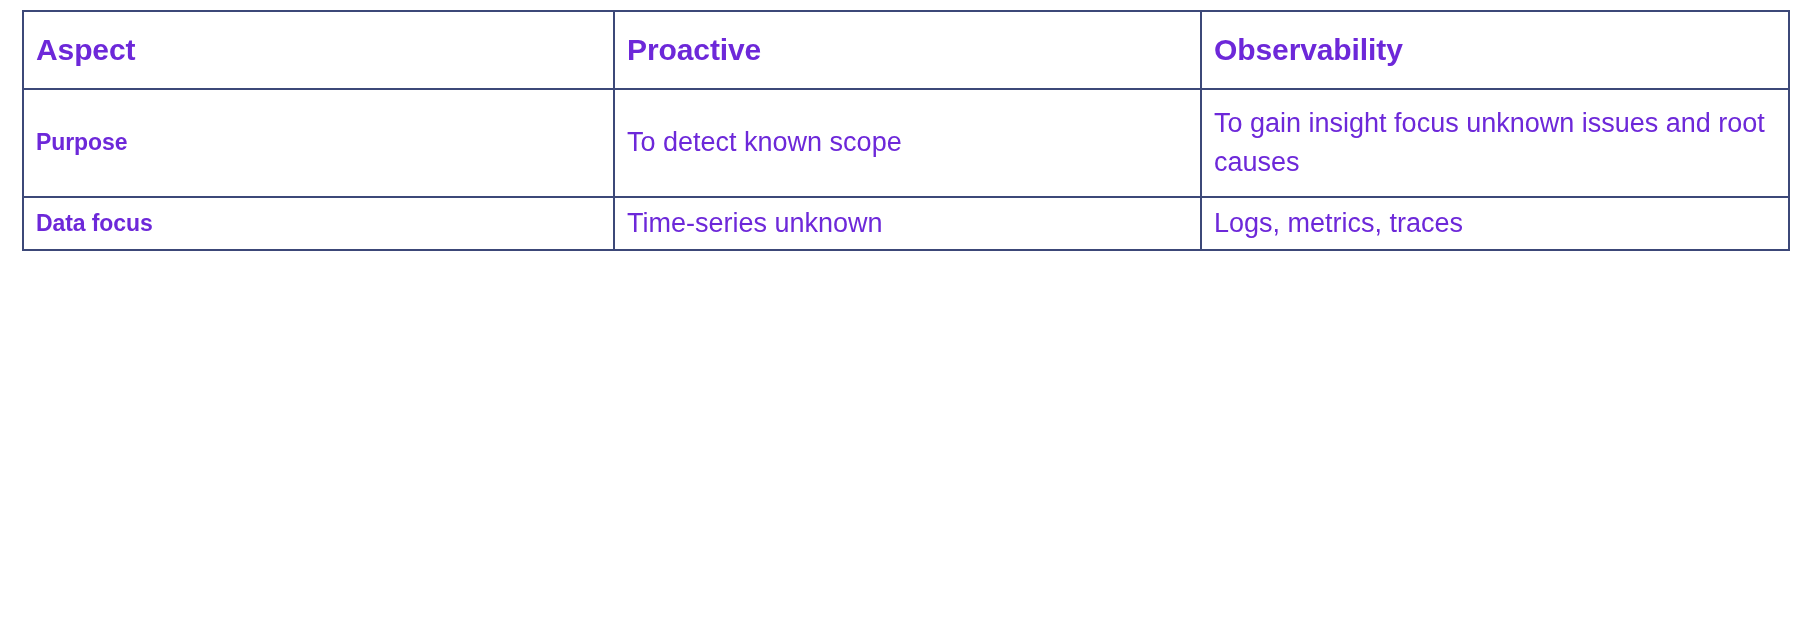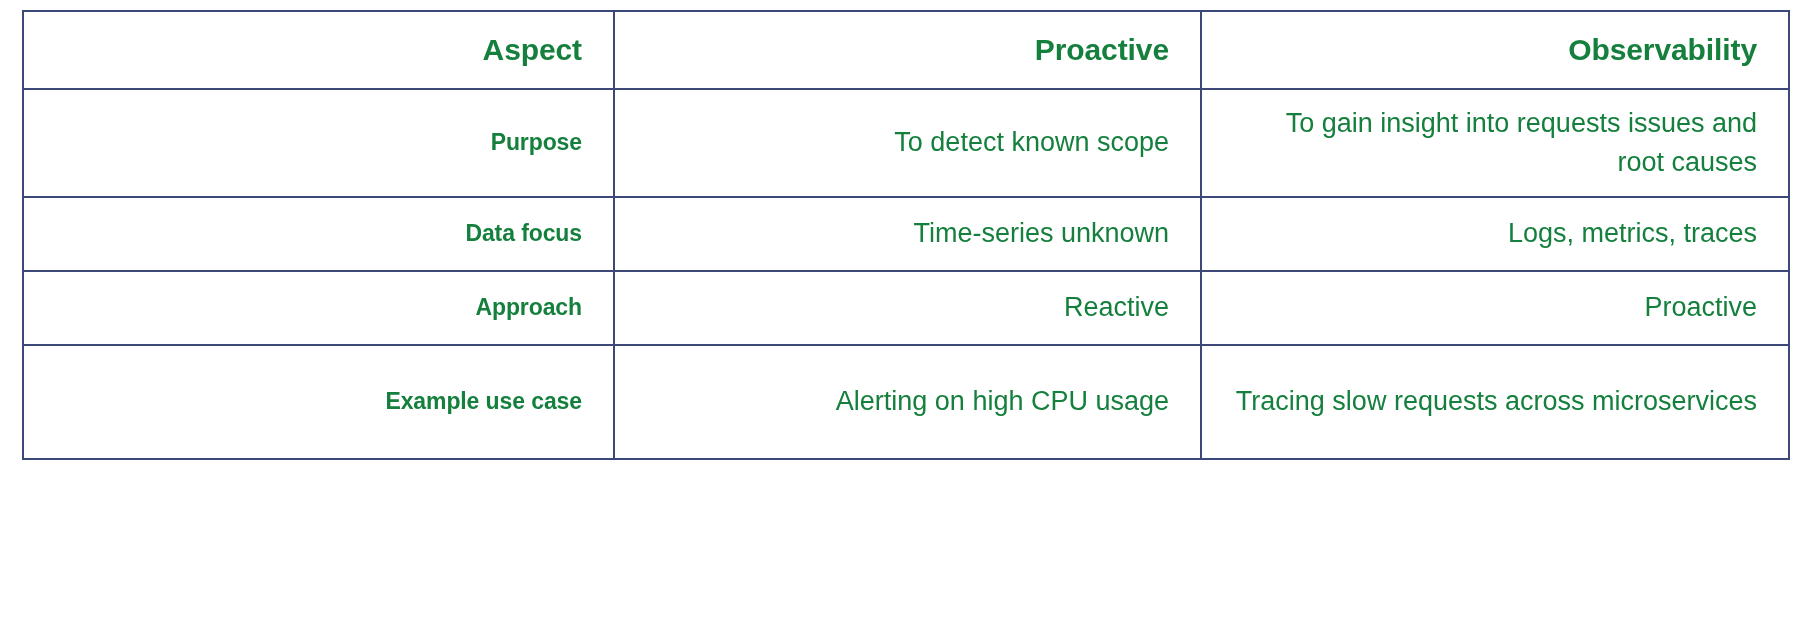--- a/index.html
+++ b/index.html
@@ -41,23 +41,23 @@
   }
 
   table.compare col.c-aspect { width: 591px; }
   table.compare col.c-monitoring { width: 587px; }
   table.compare col.c-observability { width: 588px; }
 
   table.compare th,
   table.compare td {
     border: 2px solid #3c4878;
     vertical-align: middle;
-    text-align: right;
-    padding: 0 31px;
-    color: #15803d;
+    text-align: left;
+    padding: 0 12px;
+    color: #6d28d9;
     box-sizing: border-box;
   }
 
   table.compare thead th {
     height: 78px;
     font-size: 30px;
     font-weight: 700;
     letter-spacing: -0.1px;
     line-height: 1.25;
   }
@@ -72,21 +72,21 @@
   table.compare tbody td.value-cell {
     font-size: 27px;
     font-weight: 400;
     line-height: 1.45;
   }
 
   tr.row-tall th,
   tr.row-tall td { height: 108px; }
 
   tr.row-short th,
-  tr.row-short td { height: 74px; }
+  tr.row-short td { height: 53px; }
 
   tr.row-last th,
   tr.row-last td { height: 114px; }
 </style>
 </head>
 <body>
 
 <div class="page">
   <div class="table-wrap">
     <table class="compare">
@@ -99,33 +99,23 @@
         <tr>
           <th scope="col">Aspect</th>
           <th scope="col">Proactive</th>
           <th scope="col">Observability</th>
         </tr>
       </thead>
       <tbody>
         <tr class="row-tall">
           <th scope="row" class="aspect-cell">Purpose</th>
           <td class="value-cell">To detect known scope</td>
-          <td class="value-cell">To gain insight into requests issues and root causes</td>
+          <td class="value-cell">To gain insight focus unknown issues and root causes</td>
         </tr>
         <tr class="row-short">
           <th scope="row" class="aspect-cell">Data focus</th>
           <td class="value-cell">Time-series unknown</td>
           <td class="value-cell">Logs, metrics, traces</td>
-        </tr>
-        <tr class="row-short">
-          <th scope="row" class="aspect-cell">Approach</th>
-          <td class="value-cell">Reactive</td>
-          <td class="value-cell">Proactive</td>
-        </tr>
-        <tr class="row-last">
-          <th scope="row" class="aspect-cell">Example use case</th>
-          <td class="value-cell">Alerting on high CPU usage</td>
-          <td class="value-cell">Tracing slow requests across microservices</td>
         </tr>
       </tbody>
     </table>
   </div>
 </div>
 
 </body></html>

